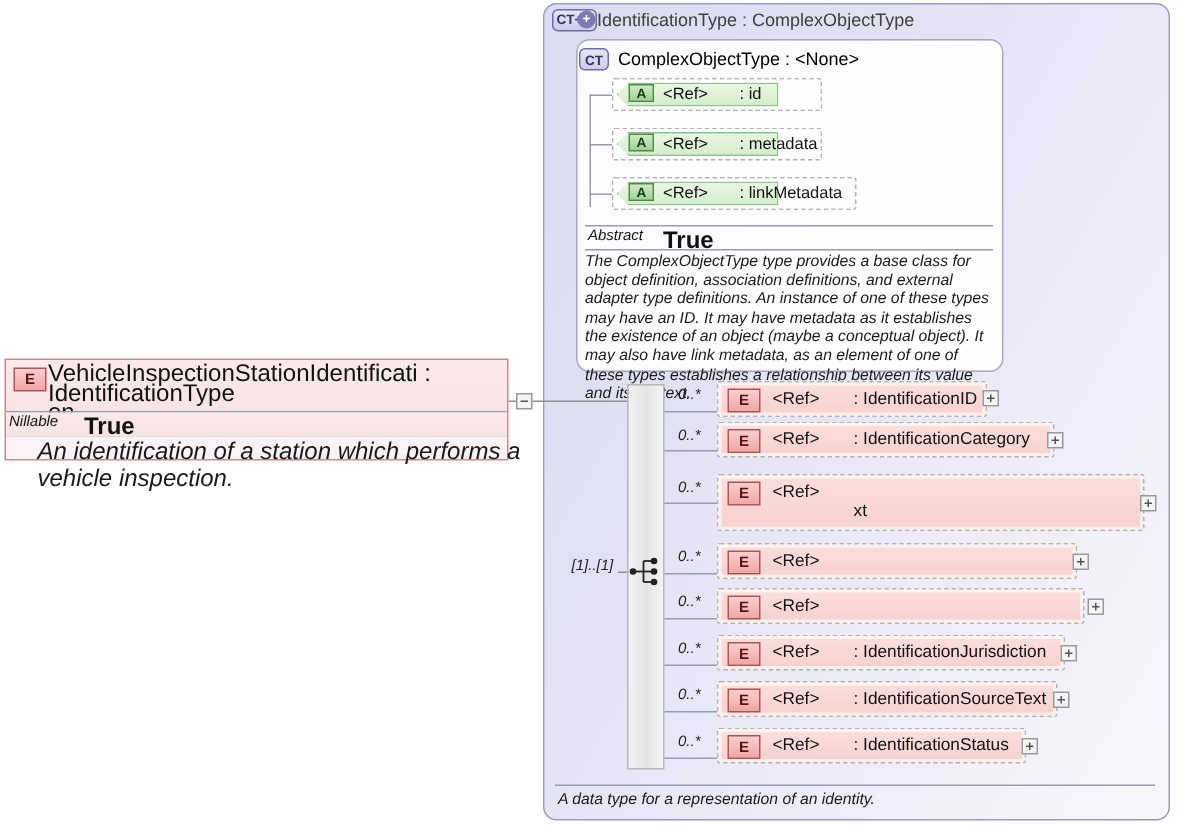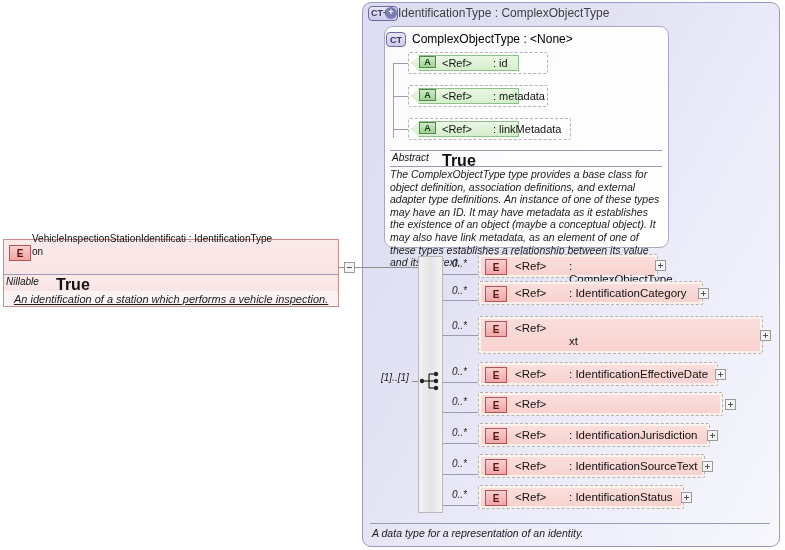--- a/index.html
+++ b/index.html
@@ -142,33 +142,32 @@
     width: 22px; height: 16px;
     background: linear-gradient(#f9cfcf, #f0a6a6);
     border: 1px solid #b05555;
     font-size: 10px; font-weight: bold;
     text-align: center; line-height: 15px;
     color: #5a1212;
     box-sizing: border-box;
   }
   #left-e { left: 9px; top: 245px; }
   #left-title {
-    left: 32px; top: 232px; width: 302px;
-    font-size: 10px; color: #111;
+    left: 32px; top: 243px; width: 302px;
+    font-size: 16px; color: #111;
     line-height: 13px;
   }
   #left-nillable-sep { left: 4px; top: 274px; width: 334px; }
   #left-nillable { left: 4px; top: 275px; width: 334px; height: 16px;
       background: linear-gradient(#fbeaea,#f9e4e4); }
   #left-doc-sep { left: 4px; top: 291px; width: 334px; }
   #left-doc {
-    left: 14px; top: 293px; width: 330px;
-    font-style: italic; font-size: 11px; color: #1a1a1a;
+    left: 25px; top: 293px; width: 330px;
+    font-style: italic; font-size: 16px; color: #1a1a1a;
     background: transparent;
-    text-decoration: underline;
   }
   #left-doc-bg {
     left: 4px; top: 291px; width: 334px; height: 15px;
     background: #fbf3f3;
   }
 
   
   .toggle-box {
     width: 11px; height: 11px;
     border: 1px solid #9a9a9a;
@@ -346,21 +345,21 @@
   <circle cx="18" cy="13" r="2.2" fill="#222"></circle>
   <circle cx="18" cy="20" r="2.2" fill="#222"></circle>
 </svg>
 
 <div class="line-h" style="left:443px; top:274px; width:35px;"></div>
 <div class="abs occurs" style="left:452px; top:258px;">0..*</div>
 <div class="abs el-row" style="left:478px; top:254px; width:180px;">
   <div class="el-inner"></div>
   <div class="el-badge">E</div>
   <div class="el-ref">&lt;Ref&gt;</div>
-  <div class="el-name">: ComplexObjectType</div>
+  <div class="el-name">: IdentificationID</div>
 </div>
 <div class="abs toggle-box plus" style="left:655px; top:260px;"></div>
 
 <div class="line-h" style="left:443px; top:300px; width:35px;"></div>
 <div class="abs occurs" style="left:452px; top:285px;">0..*</div>
 <div class="abs el-row" style="left:478px; top:281px; width:225px;">
   <div class="el-inner"></div>
   <div class="el-badge">E</div>
   <div class="el-ref">&lt;Ref&gt;</div>
   <div class="el-name">: IdentificationCategory</div>
@@ -379,21 +378,20 @@
   </div>
 </div>
 <div class="abs toggle-box plus" style="left:760px; top:330px;"></div>
 
 <div class="line-h" style="left:443px; top:382px; width:35px;"></div>
 <div class="abs occurs" style="left:452px; top:366px;">0..*</div>
 <div class="abs el-row" style="left:478px; top:362px; width:240px;">
   <div class="el-inner"></div>
   <div class="el-badge">E</div>
   <div class="el-ref">&lt;Ref&gt;</div>
-  <div class="el-name">: IdentificationEffectiveDate</div>
 </div>
 <div class="abs toggle-box plus" style="left:715px; top:369px;"></div>
 
 <div class="line-h" style="left:443px; top:412px; width:35px;"></div>
 <div class="abs occurs" style="left:452px; top:396px;">0..*</div>
 <div class="abs el-row" style="left:478px; top:392px; width:245px;">
   <div class="el-inner"></div>
   <div class="el-badge">E</div>
   <div class="el-ref">&lt;Ref&gt;</div>
 </div>

